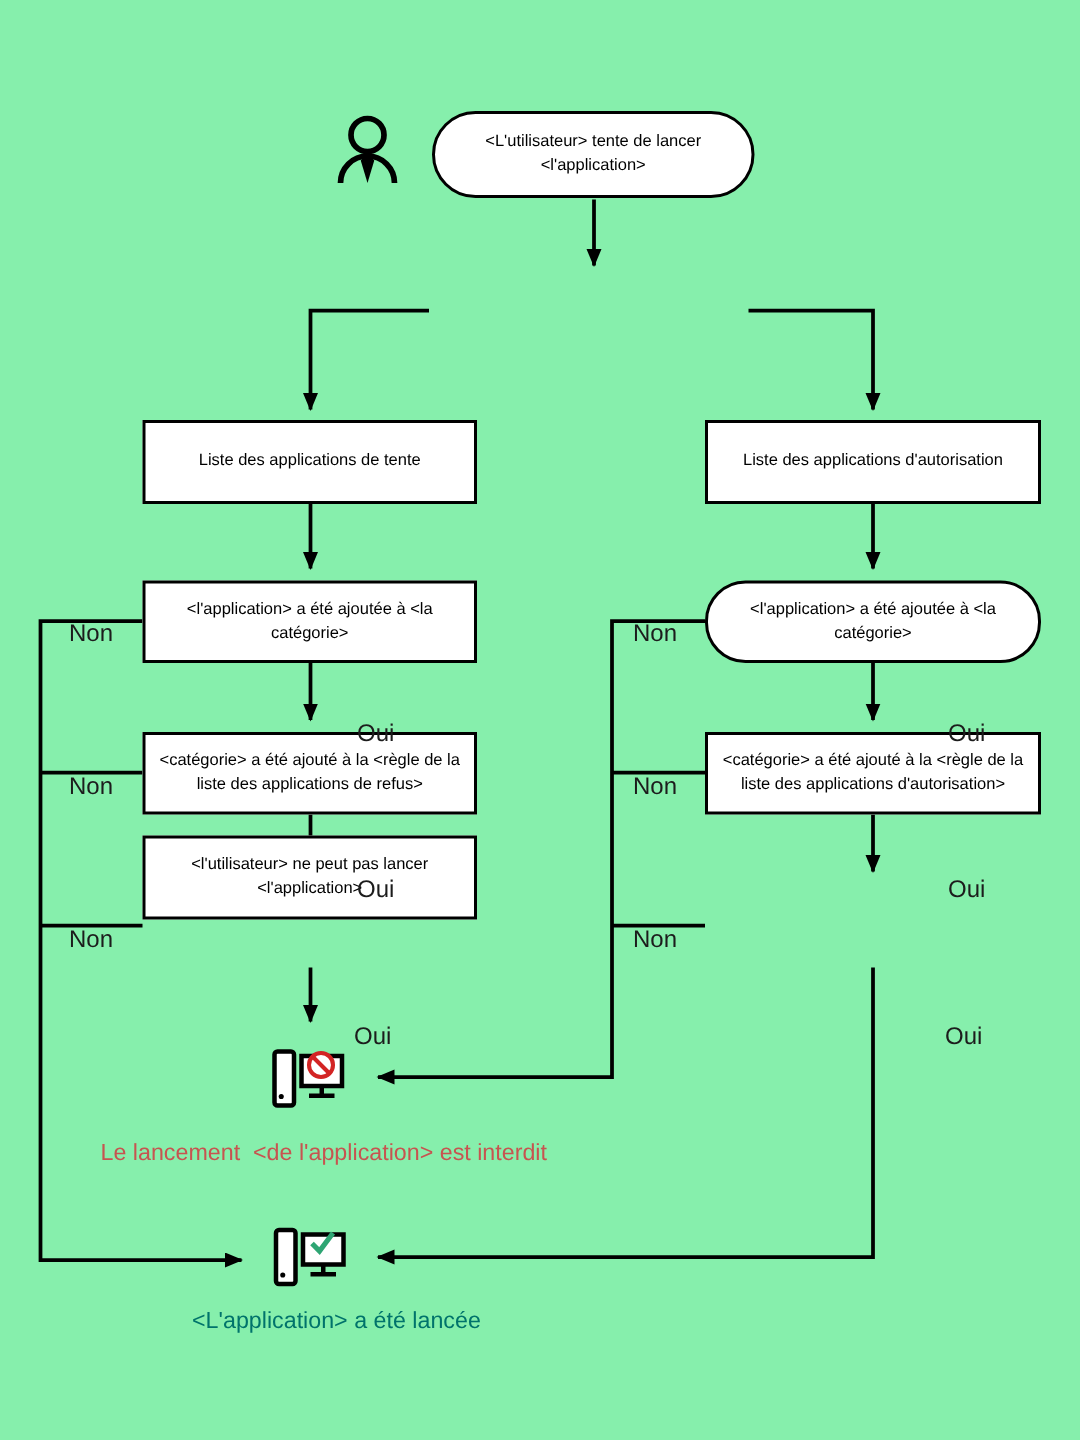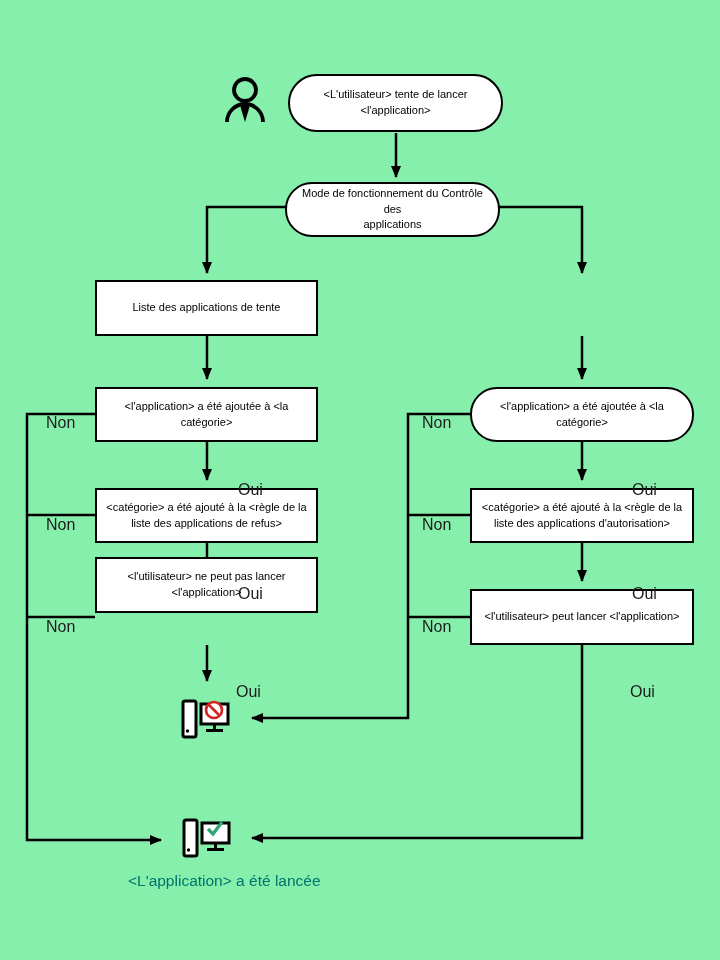--- a/index.html
+++ b/index.html
@@ -54,42 +54,40 @@
 
   <svg class="icon" style="left:224px;top:72px" width="44" height="54" viewBox="0 0 44 54">
     <circle cx="21" cy="18" r="11" fill="none" stroke="#000" stroke-width="3.8"></circle>
     <path d="M3 50 A18 18 0 0 1 39 50" fill="none" stroke="#000" stroke-width="3.8"></path>
     <path d="M21 30 L16.5 35 L21 50 L25.5 35 Z" fill="#000"></path>
   </svg>
 
   <div class="node stadium" style="left:288px;top:74px;width:215px;height:58px">&lt;L'utilisateur&gt; tente de lancer
 &lt;l'application&gt;</div>
 
-  <div class="node stadium" style="left:285px;top:182px;width:215px;height:55px;border-radius:27px">Mode de fonctionnement du Contrôle des
-applications</div>
 
   <div class="node" style="left:95px;top:280px;width:223px;height:56px">Liste des applications de tente</div>
 
+  <div class="node" style="left:470px;top:280px;width:224px;height:56px">Liste des applications d'autorisation</div>
 
   <div class="node" style="left:95px;top:387px;width:223px;height:55px">&lt;l'application&gt; a été ajoutée à &lt;la
 catégorie&gt;</div>
 
   <div class="node stadium" style="left:470px;top:387px;width:224px;height:55px;border-radius:27px">&lt;l'application&gt; a été ajoutée à &lt;la
 catégorie&gt;</div>
 
   <div class="node" style="left:95px;top:488px;width:223px;height:55px">&lt;catégorie&gt; a été ajouté à la &lt;règle de la
 liste des applications de refus&gt;</div>
 
   <div class="node" style="left:470px;top:488px;width:224px;height:55px">&lt;catégorie&gt; a été ajouté à la &lt;règle de la
 liste des applications d'autorisation&gt;</div>
 
   <div class="node" style="left:95px;top:557px;width:223px;height:56px">&lt;l'utilisateur&gt; ne peut pas lancer
 &lt;l'application&gt;</div>
 
-  <div class="node" style="left:470px;top:589px;width:224px;height:56px">&lt;l'utilisateur&gt; peut lancer &lt;l'application&gt;</div>
 
   <span class="lbl" style="left:46px;top:383px">Non</span>
   <span class="lbl" style="left:46px;top:485px">Non</span>
   <span class="lbl" style="left:46px;top:587px">Non</span>
   <span class="lbl" style="left:238px;top:450px">Oui</span>
   <span class="lbl" style="left:238px;top:554px">Oui</span>
   <span class="lbl" style="left:236px;top:652px">Oui</span>
   <span class="lbl" style="left:422px;top:383px">Non</span>
   <span class="lbl" style="left:422px;top:485px">Non</span>
   <span class="lbl" style="left:422px;top:587px">Non</span>
@@ -109,15 +107,16 @@
 
   <svg class="icon" style="left:180px;top:814px" width="54" height="48" viewBox="0 0 54 48">
     <rect x="4" y="6" width="13" height="36" rx="2" fill="#fff" stroke="#000" stroke-width="3"></rect>
     <circle cx="8.5" cy="36" r="1.7" fill="#000"></circle>
     <rect x="22" y="9" width="27" height="20" fill="#fff" stroke="#000" stroke-width="3"></rect>
     <path d="M35.5 29 V35" stroke="#000" stroke-width="3"></path>
     <path d="M27 35.5 H44" stroke="#000" stroke-width="3"></path>
     <path d="M28 15 L33 20 L42 8" fill="none" stroke="#2ea573" stroke-width="3.4"></path>
   </svg>
 
+  <div class="caption caption-denied" style="left:67px;top:760px">Le lancement  &lt;de l'application&gt; est interdit</div>
   <div class="caption caption-launched" style="left:112px;top:872px">&lt;L'application&gt; a été lancée</div>
 
 </div>
 
 </body></html>

